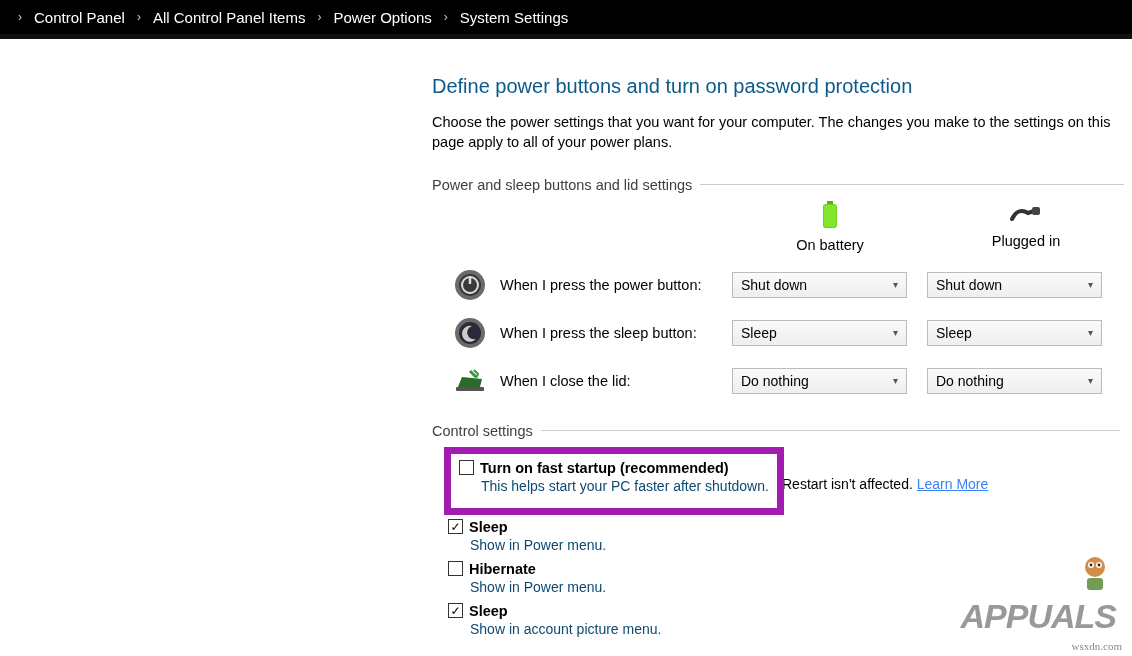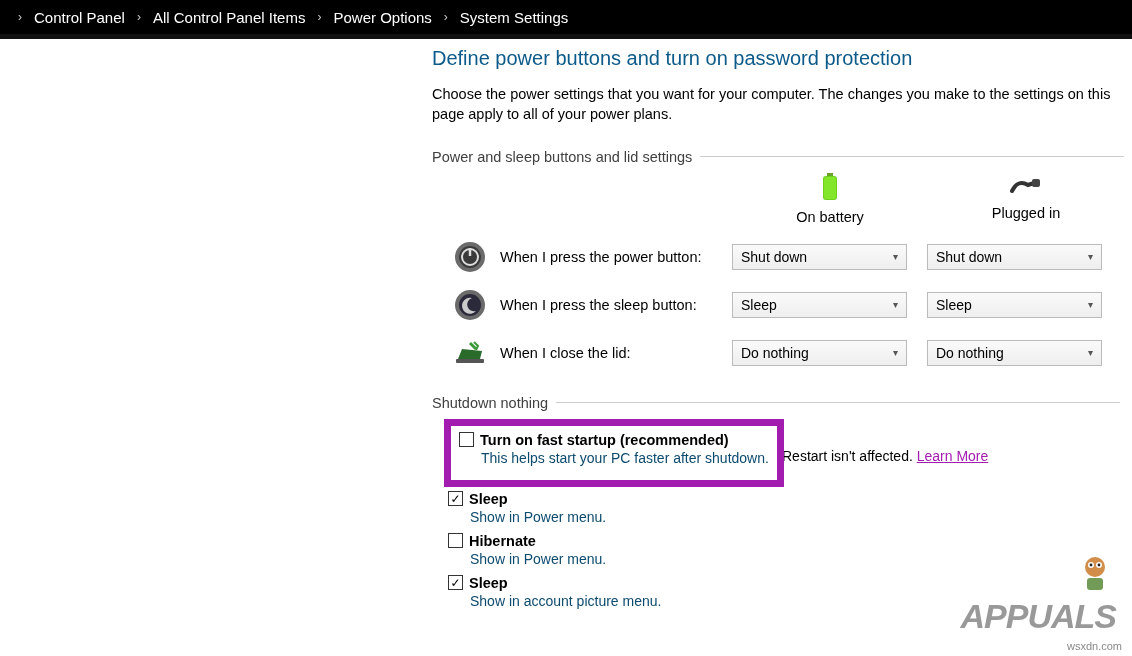--- a/index.html
+++ b/index.html
@@ -12,21 +12,21 @@
       display: flex;
       align-items: center;
       padding-left: 10px;
       font-size: 15px;
     }
     .breadcrumb span { padding: 0 4px; }
     .breadcrumb .chev { color: #ccc; padding: 0 8px; font-size: 12px; }
     .thinbar { height: 5px; background: #111; }
 
     .content {
-      padding: 8px 0 0 432px;
+      padding: 36px 0 0 432px;
       width: 1120px;
     }
     h1 {
       color: #0C5A8A;
       font-size: 20px;
       font-weight: 400;
       margin-bottom: 14px;
     }
     .intro {
       font-size: 14.5px;
@@ -101,25 +101,25 @@
     .shutdown-item.first { margin-left: 4px; }
     .chk-row { display:flex; align-items:center; gap:6px; }
     .chk {
       width: 15px; height: 15px; border: 1px solid #333; background:#fff;
       display:flex; align-items:center; justify-content:center; font-size:12px;
       line-height: 1;
     }
     .chk.checked::after { content:"✓"; font-size:12px; color:#000; }
     .shutdown-item .lbl { font-weight:600; font-size:14.5px; }
     .shutdown-item .desc { font-size:14px; color:#0c4a6e; margin-left:22px; margin-top:2px;}
-    .learn { color:#a21caf; text-decoration: underline; cursor:pointer; }
+    .learn { color:#3b82f6; text-decoration: underline; cursor:pointer; }
 
     .watermark {
       position:absolute; right:10px; bottom:4px;
-      font-size:11px; color:#888;
+      font-size:11px; color:#888;font-family:Liberation Serif, serif;
     }
     .logo {
       position:absolute; right:16px; bottom:20px;
       font-size:34px; font-style:italic; font-weight:600;
       color:#888; letter-spacing:-1px;
       display:flex; align-items:flex-end; gap:4px; opacity:.85;flex-direction:column;
     }
 
     svg { display:block; }
   </style>
@@ -228,21 +228,21 @@
           <span class="chevd">▾</span>
       </div>
       <div class="dropdown">
         <span>Do nothing</span>
           <span class="chevd">▾</span>
       </div>
     </div>
   </fieldset>
 
   <fieldset>
-    <legend>Shutdown nothing</legend>
+    <legend>Control settings</legend>
 
     <div style="display:flex; align-items:flex-start;">
       <div class="highlight-box">
         <div class="shutdown-item first">
           <div class="chk-row">
             <span class="chk"></span>
             <span class="lbl">Turn on fast startup (recommended)</span>
           </div>
           <div class="desc">
             <span>This helps start your PC faster after shutdown.</span>

